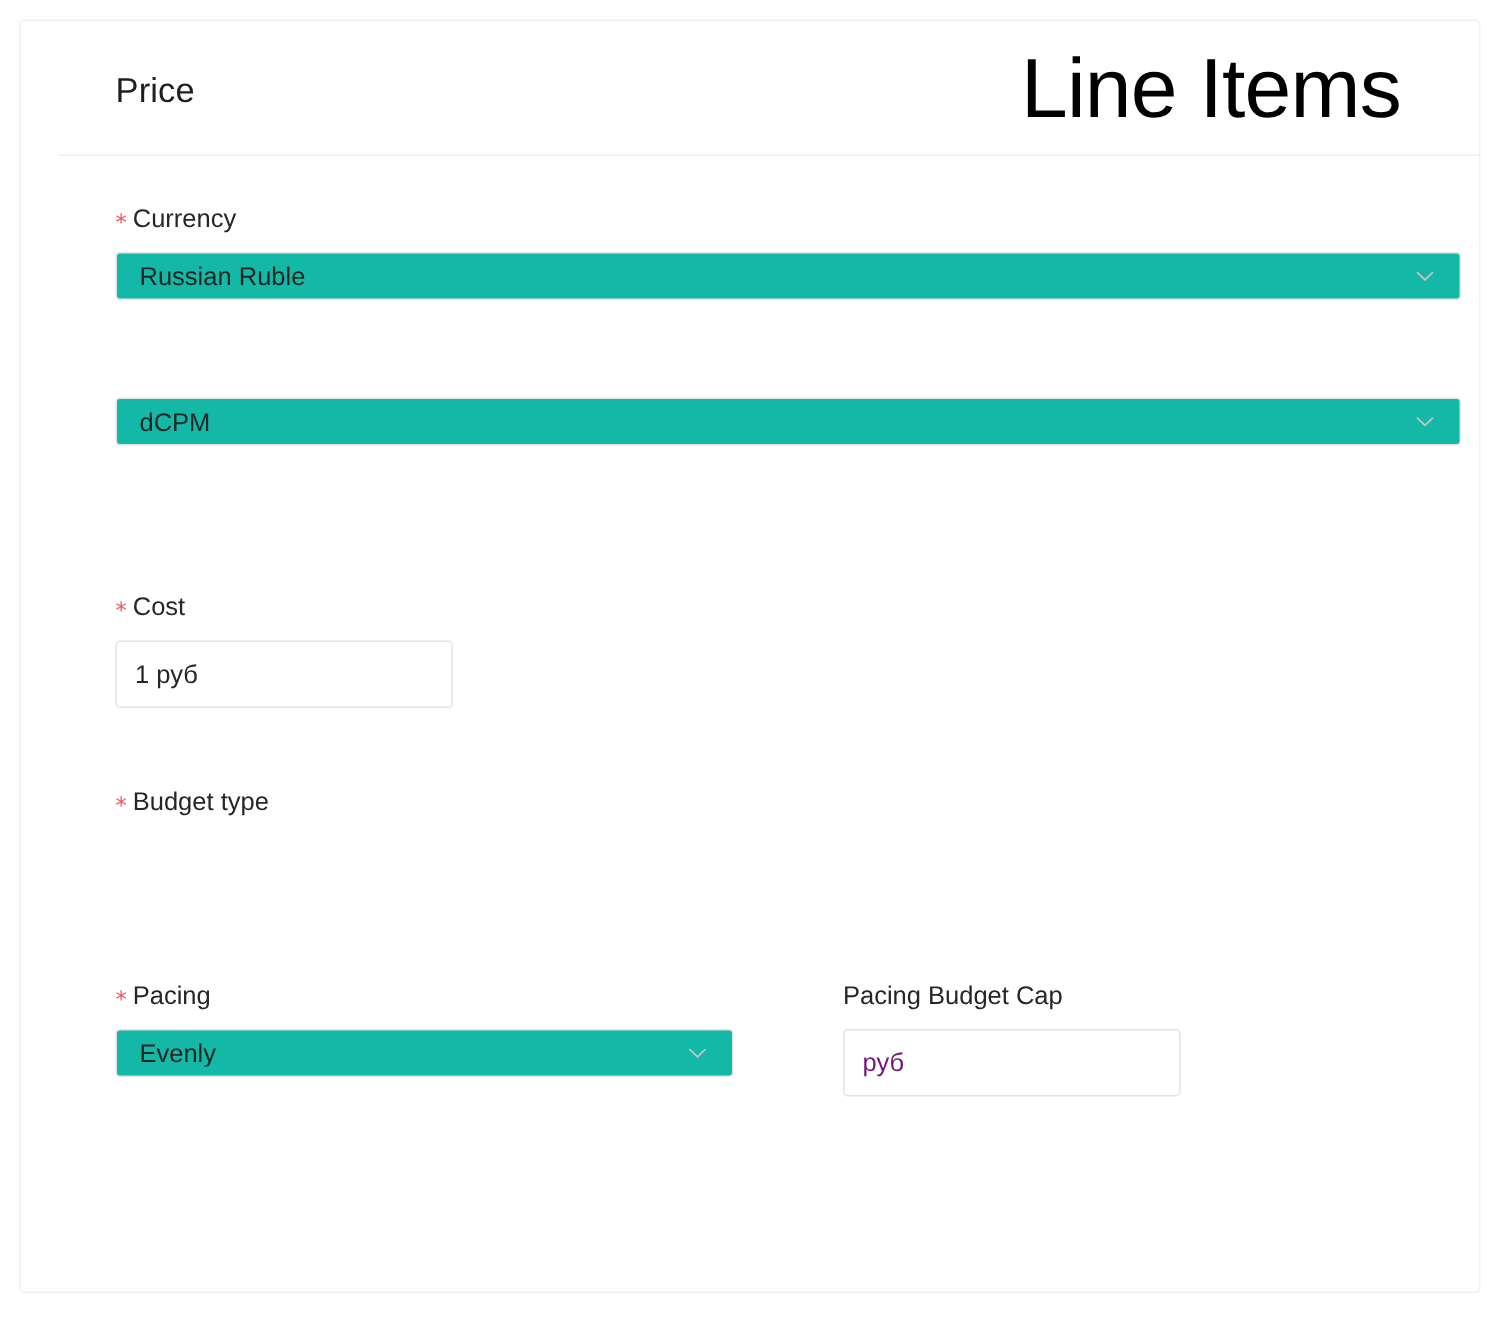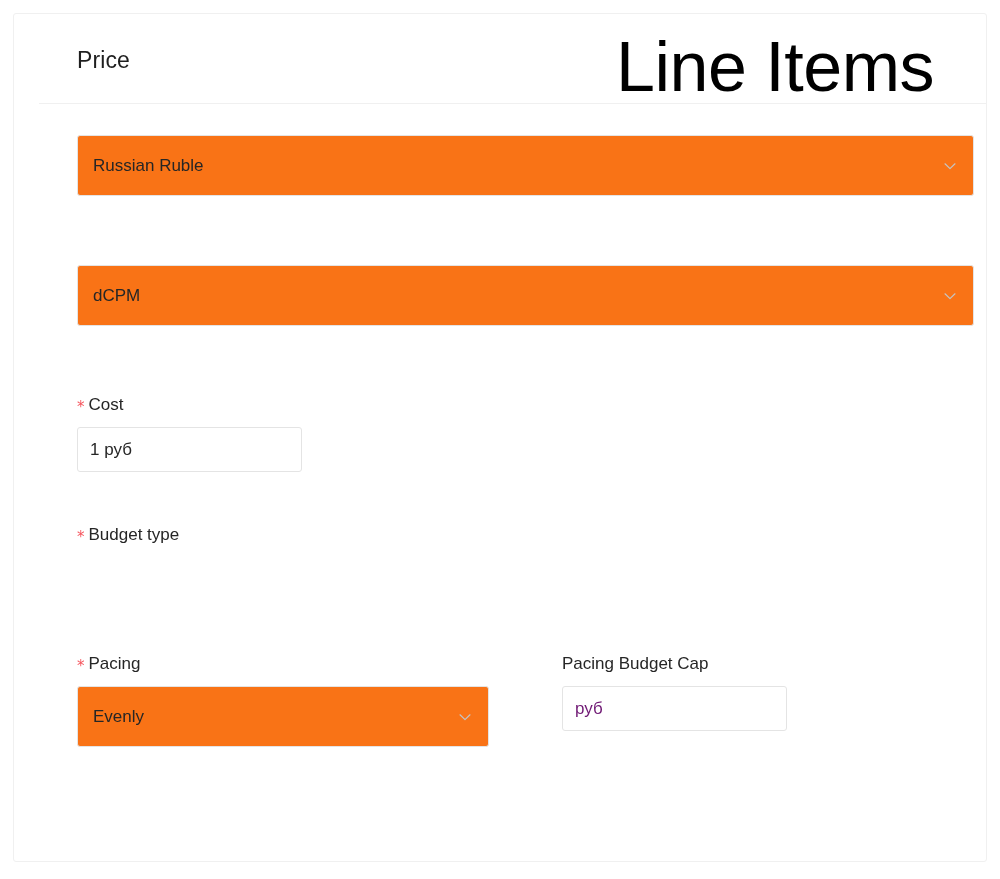--- a/index.html
+++ b/index.html
@@ -42,21 +42,21 @@
     top: 33px;
     font-size: 23px;
     font-weight: 400;
     color: #1f1f1f;
     letter-spacing: 0.1px;
   }
   .header-extra {
     position: absolute;
     right: 52px;
     top: 11px;
-    font-size: 70px;
+    font-size: 56px;
     font-weight: 300;
     color: #000000;
     letter-spacing: -0.5px;
     line-height: 1.2;
   }
 
   
   .card-body {
     position: relative;
     padding: 0;
@@ -97,22 +97,22 @@
     line-height: 1;
     position: relative;
     top: 2px;
     margin-right: 4px;
   }
 
   
   .select-control {
     position: relative;
     box-sizing: border-box;
-    height: 61px;
-    background: #f97316;
+    height: 32px;
+    background: #14b8a6;
     border: 1px solid #e4e4e4;
     border-radius: 3px;
     display: flex;
     align-items: center;
     padding: 0 15px;
     cursor: pointer;
   }
   .select-control .select-value {
     font-size: 17px;
     color: #262626;
@@ -165,20 +165,23 @@
 
   <div class="card-header">
     <div class="header-title">Price</div>
     <div class="header-extra">Line Items</div>
   </div>
 
   <div class="card-body">
 
     <div class="form-row r1">
       <div class="form-item col-left">
+        <span class="field-label">
+          <span class="req-mark">*</span><span>Currency</span>
+        </span>
         <div class="select-control w-full">
           <span class="select-value">Russian Ruble</span>
           <span class="chevron-icon">
             <svg width="18" height="18" viewBox="0 0 18 18" fill="none">
               <path d="M4 6.8 L9 11.6 L14 6.8" stroke="#c4c4c4" stroke-width="1.2" fill="none" stroke-linecap="round" stroke-linejoin="round"></path>
             </svg>
           </span>
         </div>
       </div>
     </div>

